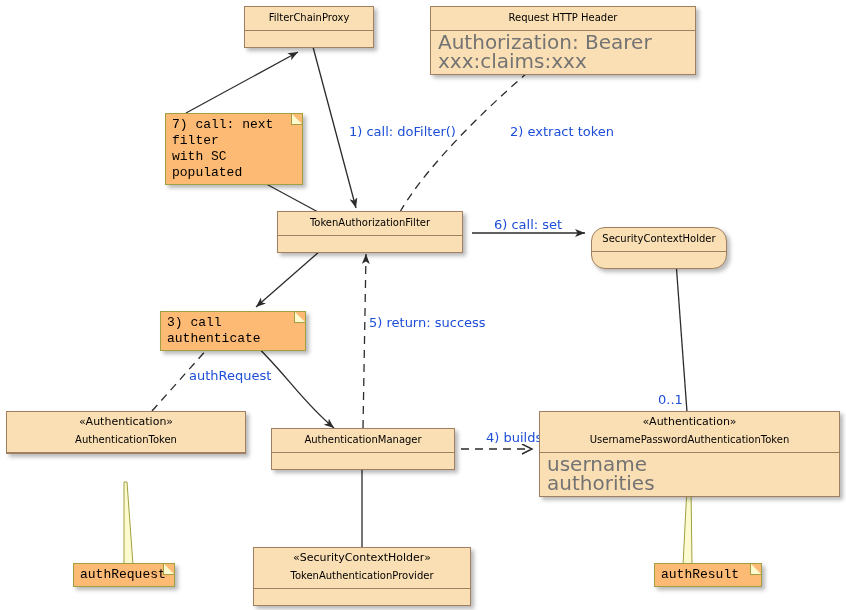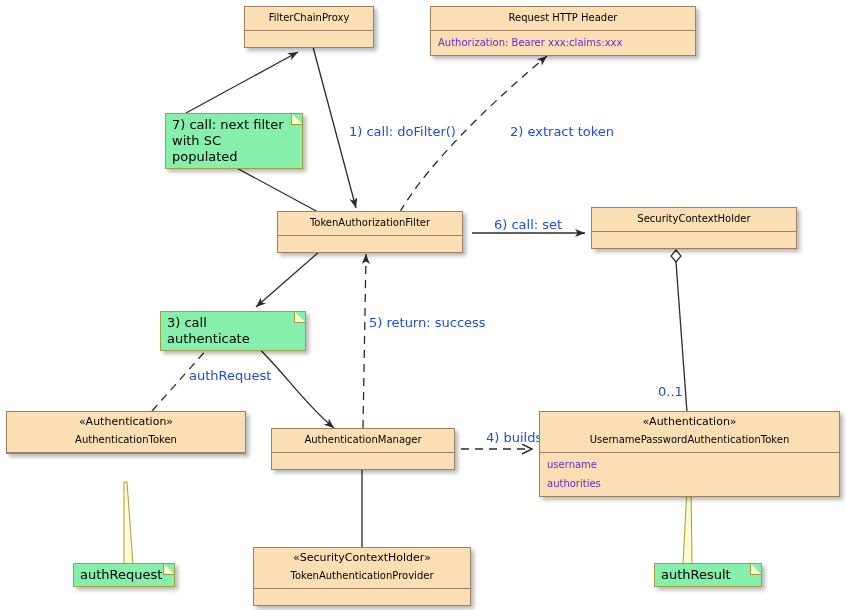--- a/index.html
+++ b/index.html
@@ -50,45 +50,46 @@
     padding: 1px 9px 3px 9px;
     white-space: nowrap;
   }
   .uml-class .divider {
     height: 1px;
     background: #A08060;
     width: 100%;
   }
   .uml-class .attrs {
     text-align: left;
-    font-size: 10px;
-    color: #6d28d9;
+    font-size: 20px;
+    color: #737373;
     line-height: 19px;
     padding: 2px 7px 3px 7px;
     white-space: pre-line;
     min-height: 14px;
   }
   .uml-class .attrs.empty {
     min-height: 16px;
     padding: 0;
   }
 
   
   .uml-note {
     position: absolute;
     box-sizing: border-box;
-    background: #86efac;
+    background: #fdba74;
     border: 1px solid #A0A040;
     box-shadow: 3px 3px 4px rgba(0,0,0,0.28);
     font-size: 13px;
     line-height: 16px;
     color: #000000;
     padding: 3px 16px 3px 6px;
     white-space: pre-line;
     z-index: 6;
+    font-family: Liberation Mono, monospace;
   }
   .uml-note::after {
     content: "";
     position: absolute;
     top: -1px;
     right: -1px;
     width: 11px;
     height: 11px;
     background: #FFFFFF;
     border-left: 1px solid #A0A040;
@@ -163,21 +164,21 @@
     <div class="divider"></div>
     <div class="attrs" style="text-align:left;">Authorization: Bearer xxx:claims:xxx</div>
   </div>
 
   <div class="uml-class" style="left:277px; top:211px; width:186px;">
     <div class="cname">TokenAuthorizationFilter</div>
     <div class="divider"></div>
     <div class="attrs empty"></div>
   </div>
 
-  <div class="uml-class" style="left:591px; top:207px; width:206px;">
+  <div class="uml-class" style="left:591px; top:227px; width:136px;border-radius:14px;">
     <div class="cname">SecurityContextHolder</div>
     <div class="divider"></div>
     <div class="attrs empty"></div>
   </div>
 
   <div class="uml-class" style="left:6px; top:411px; width:240px;">
     <div class="stereotype">«Authentication»</div>
     <div class="cname">AuthenticationToken</div>
     <div class="divider"></div>
   </div>
@@ -211,21 +212,21 @@
   <div class="uml-note" style="left:73px; top:563px; width:102px;">authRequest</div>
 
   <div class="uml-note" style="left:654px; top:563px; width:108px;">authResult</div>
 
   <div class="edge-label" style="left:349px; top:124px;">1) call: doFilter()</div>
 
   <div class="edge-label" style="left:510px; top:124px;">2) extract token</div>
 
   <div class="edge-label" style="left:494px; top:217px;">6) call: set</div>
 
-  <div class="edge-label" style="left:658px; top:384px;">0..1</div>
+  <div class="edge-label" style="left:658px; top:392px;">0..1</div>
 
   <div class="edge-label" style="left:189px; top:368px;">authRequest</div>
 
   <div class="edge-label" style="left:369px; top:315px;">5) return: success</div>
 
   <div class="edge-label" style="left:486px; top:430px;">4) builds</div>
 
 </div>
 
 </body></html>

